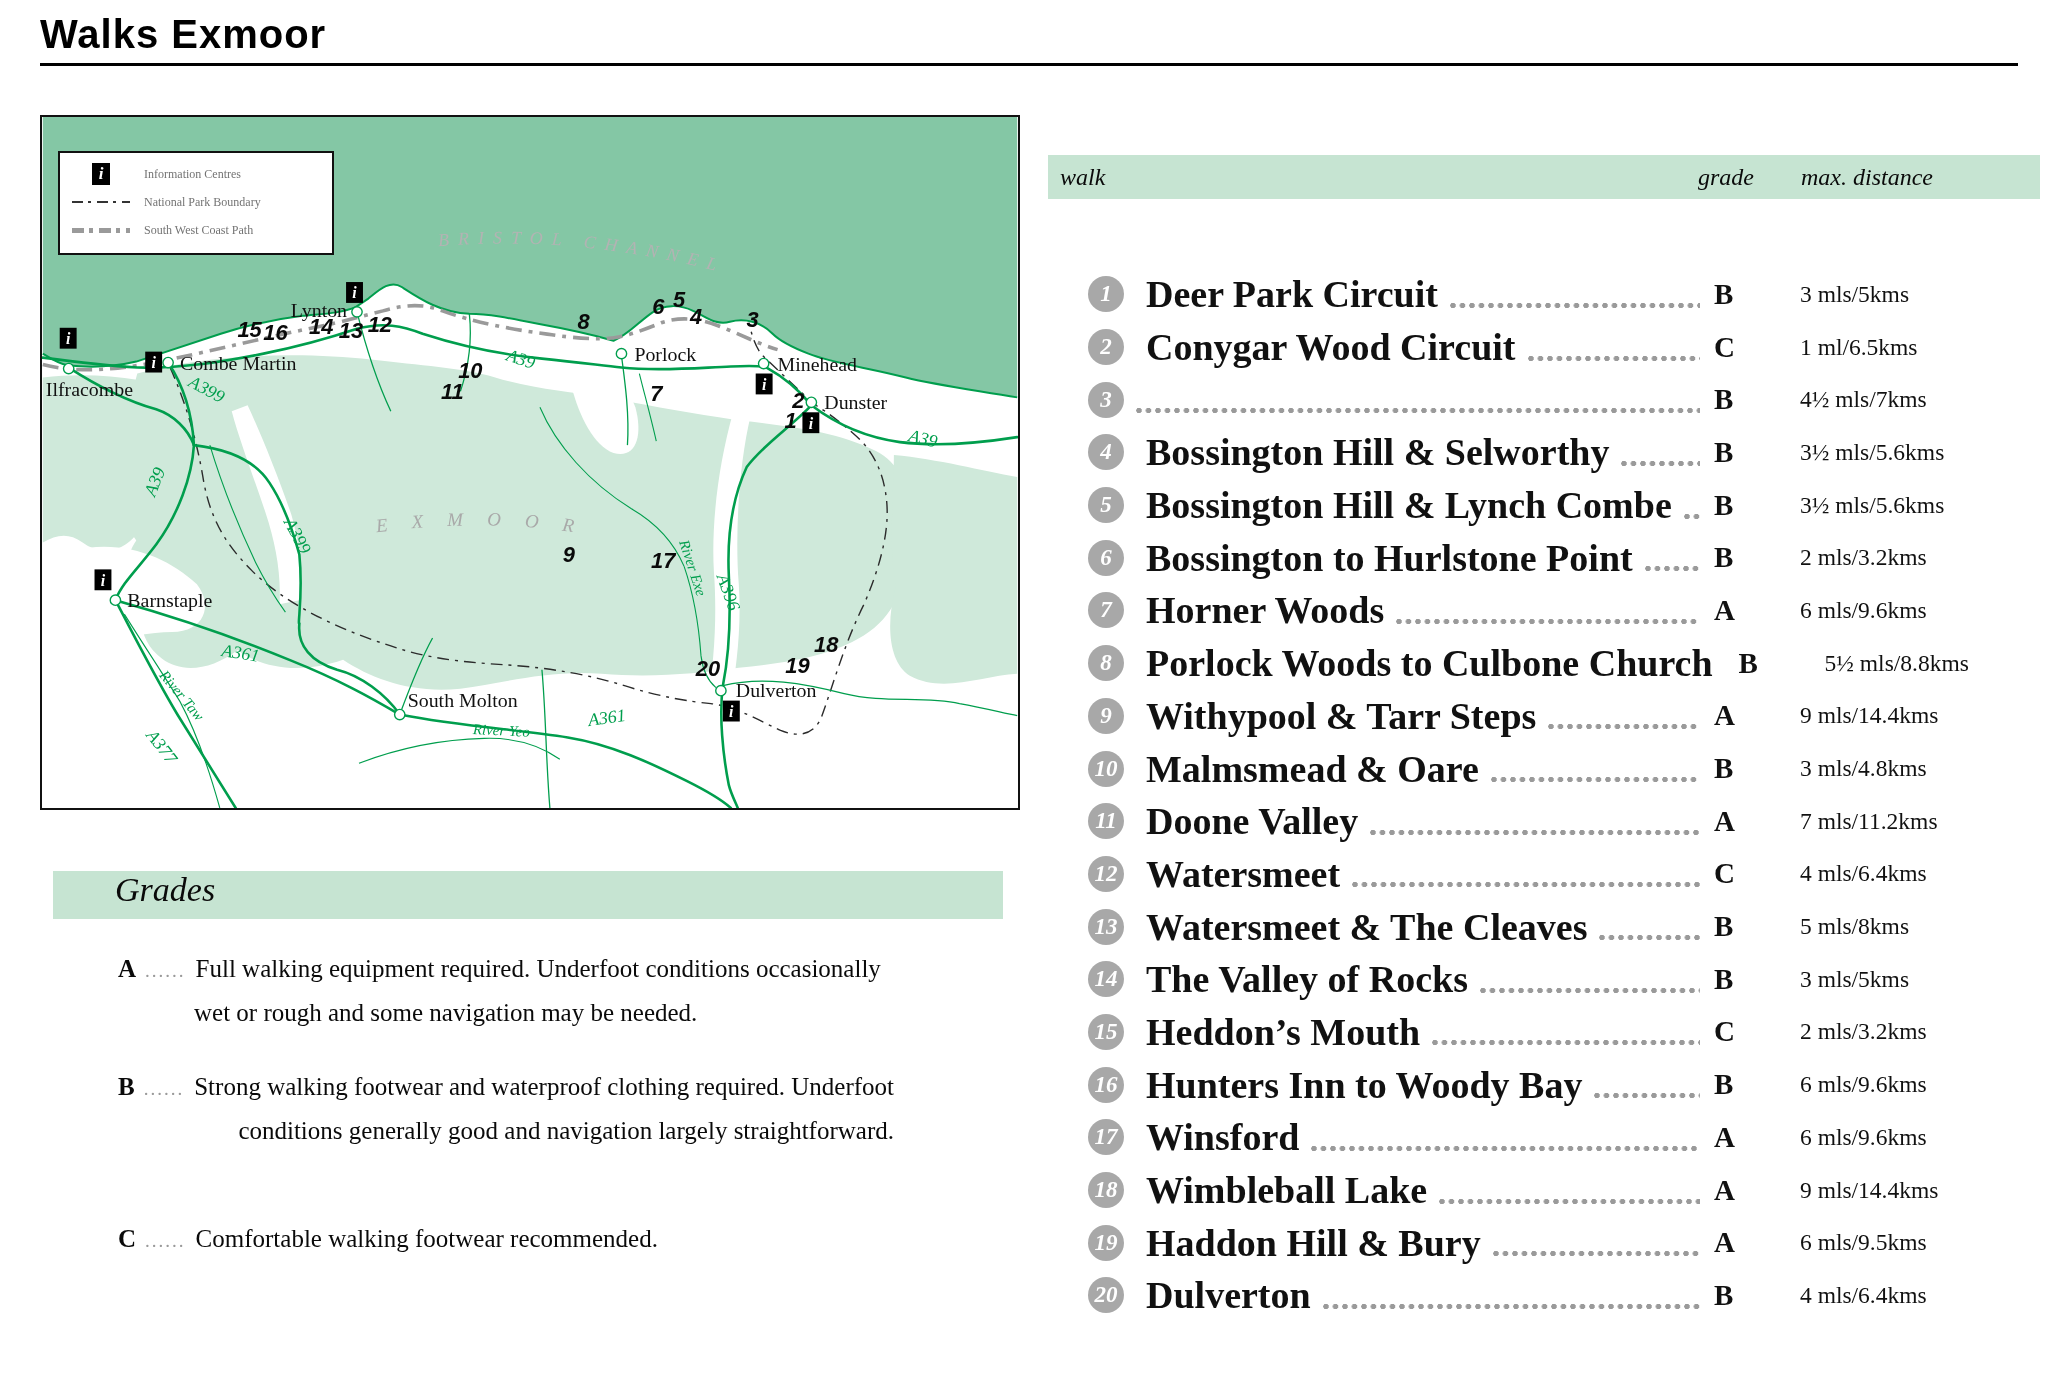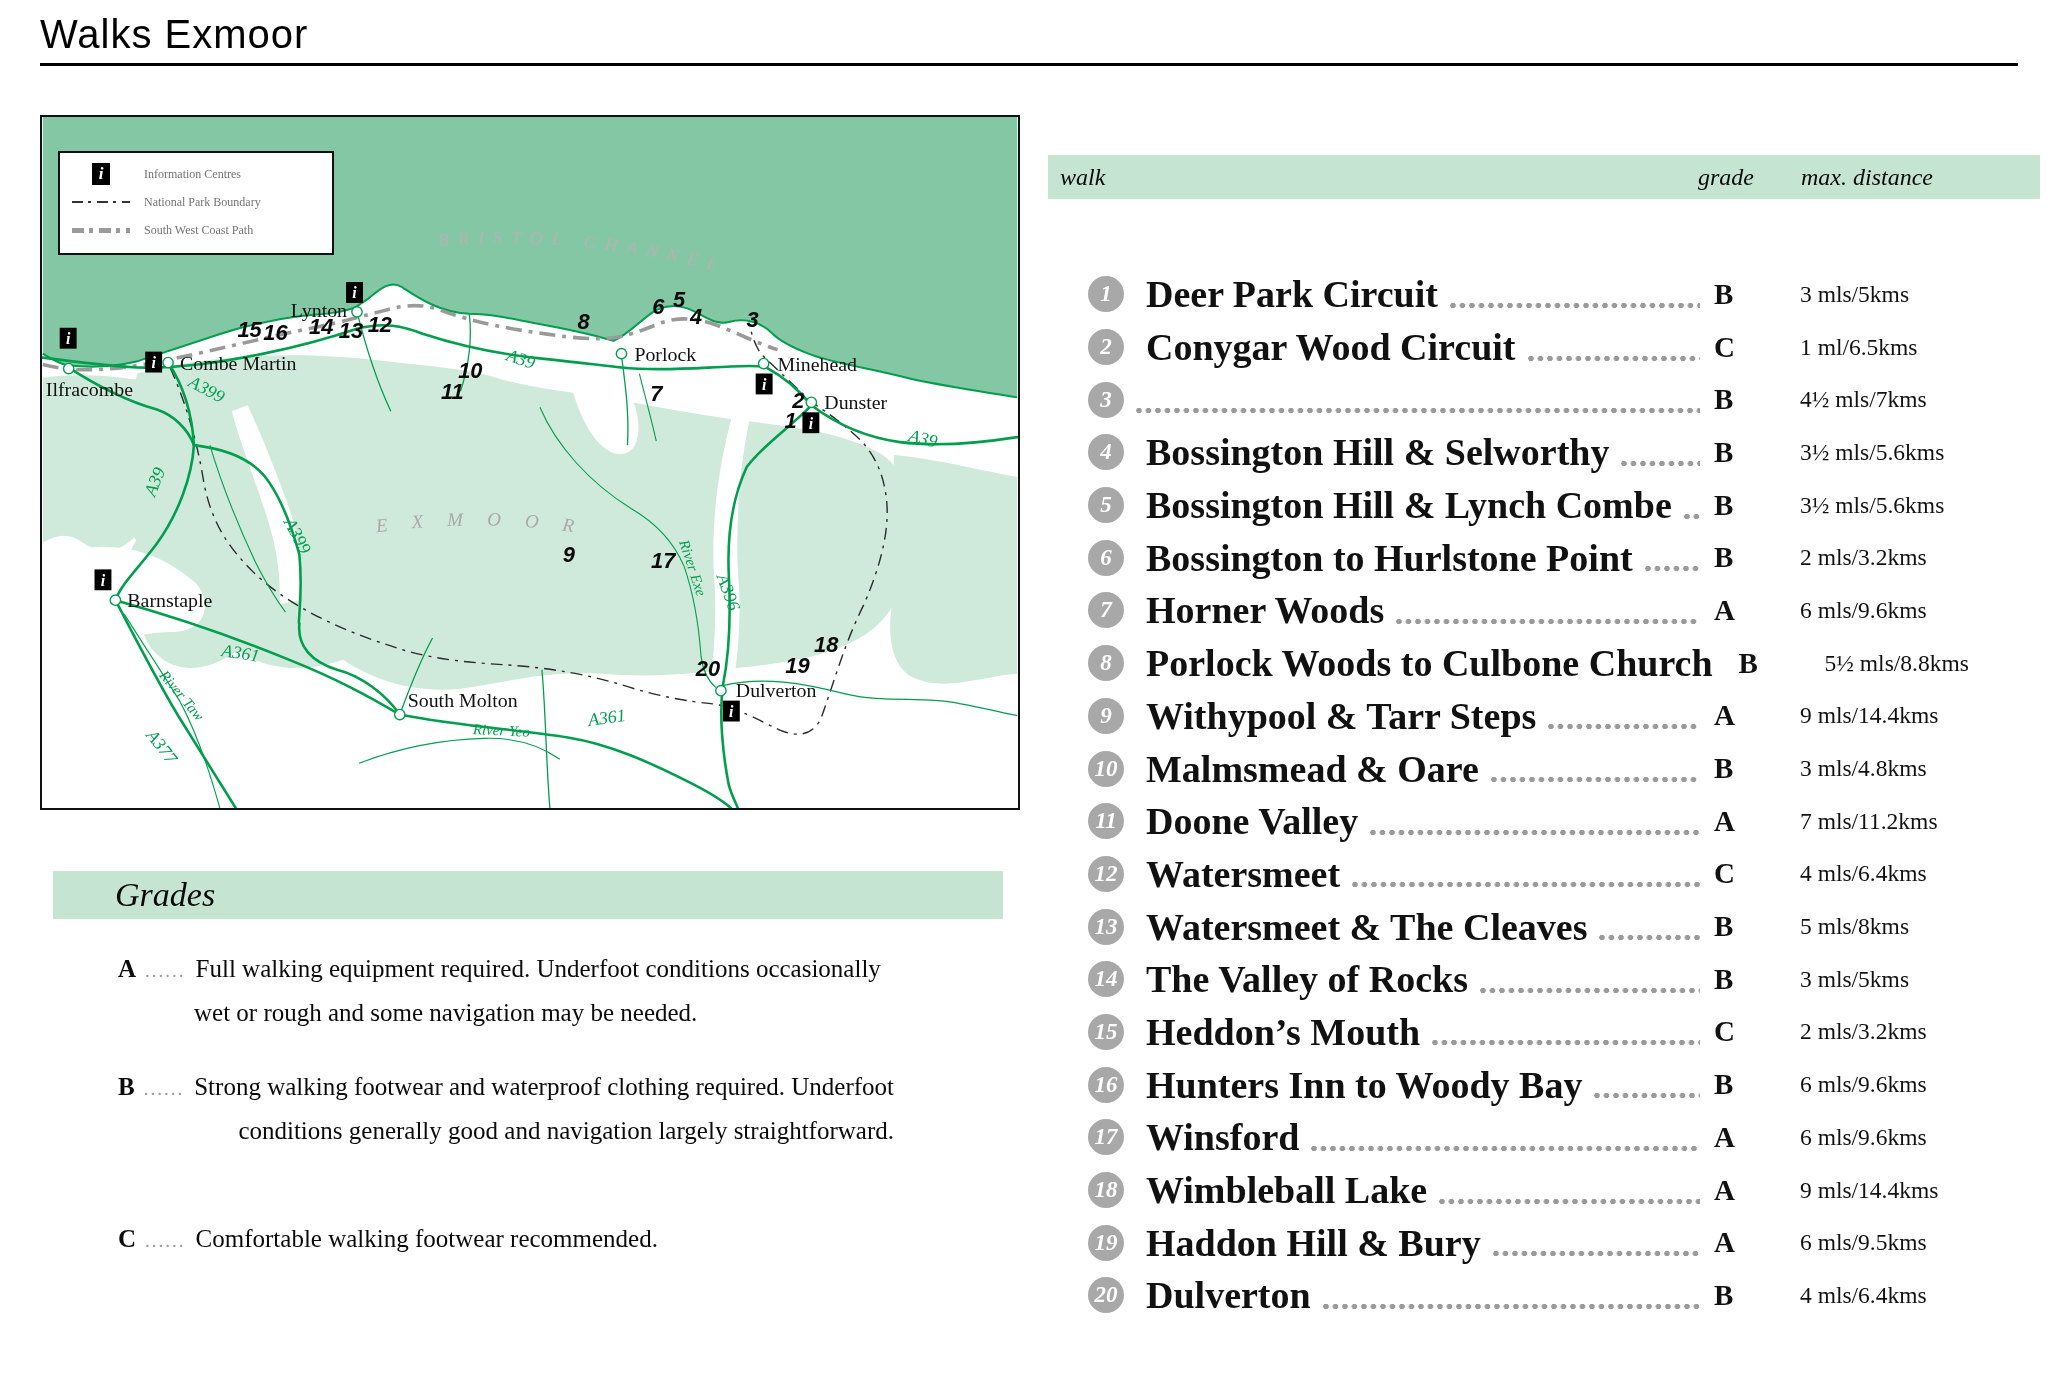--- a/index.html
+++ b/index.html
@@ -1,21 +1,21 @@
 <!DOCTYPE html>
 <html><head>
 <meta charset="utf-8">
 <style>
   html,body{margin:0;padding:0;}
   body{width:2056px;height:1383px;background:#fff;position:relative;
        font-family:"Liberation Serif",serif;color:#111;overflow:hidden;}
 
   
   .page-title{position:absolute;left:40px;top:12px;
-    font-family:"Liberation Sans",sans-serif;font-weight:normal;font-size:40px;
+    font-family:"Liberation Sans",sans-serif;font-weight:bold;font-size:40px;
     letter-spacing:1px;color:#000;}
   .title-rule{position:absolute;left:40px;top:63px;width:1978px;height:3px;background:#000;}
 
   
   .map-wrap{position:absolute;left:40px;top:115px;width:980px;height:695px;
     border:2px solid #111;box-sizing:border-box;background:#fff;}
   .map-wrap svg{position:absolute;left:0;top:0;}
   .town-dot{fill:#fff;stroke:#009e4d;stroke-width:1.4;}
   .town-label{font:20px "Liberation Serif",serif;fill:#111;}
   .num-label{font:italic bold 22px "Liberation Sans",sans-serif;fill:#0a0a0a;}
@@ -34,21 +34,21 @@
   .iicon{width:18px;height:22px;background:#000;color:#fff;
     font:italic bold 17px "Liberation Serif",serif;
     display:flex;align-items:center;justify-content:center;}
   .dashdot-thin{width:58px;height:2px;
     background:repeating-linear-gradient(90deg,#333 0 11px,transparent 11px 16px,#333 16px 19px,transparent 19px 25px);}
   .dashdot-thick{width:58px;height:5px;
     background:repeating-linear-gradient(90deg,#9a9a9a 0 12px,transparent 12px 17px,#9a9a9a 17px 21px,transparent 21px 27px);}
 
   
   .grades-bar{position:absolute;left:53px;top:871px;width:950px;height:48px;
-    background:#c6e4d2;display:flex;align-items:center;}
+    background:#c6e4d2;display:flex;}
   .grades-title{font:italic 34px "Liberation Serif",serif;color:#0a0a0a;padding-left:62px;}
   .grade-item{position:absolute;left:118px;width:700px;font-size:25px;line-height:42px;
     padding-left:76px;text-indent:-76px;color:#0a0a0a;}
   .grade-a{top:948px;} .grade-b{top:1066px;text-align:right;} .grade-c{top:1218px;}
   .gletter{font-weight:bold;}
   .gdots{color:#9a9a9a;letter-spacing:2px;font-size:19px;padding:0 10px 0 9px;}
 
   
   .walks{position:absolute;left:1048px;top:155px;width:992px;}
   .walks-head{height:44px;background:#c6e4d2;position:relative;

